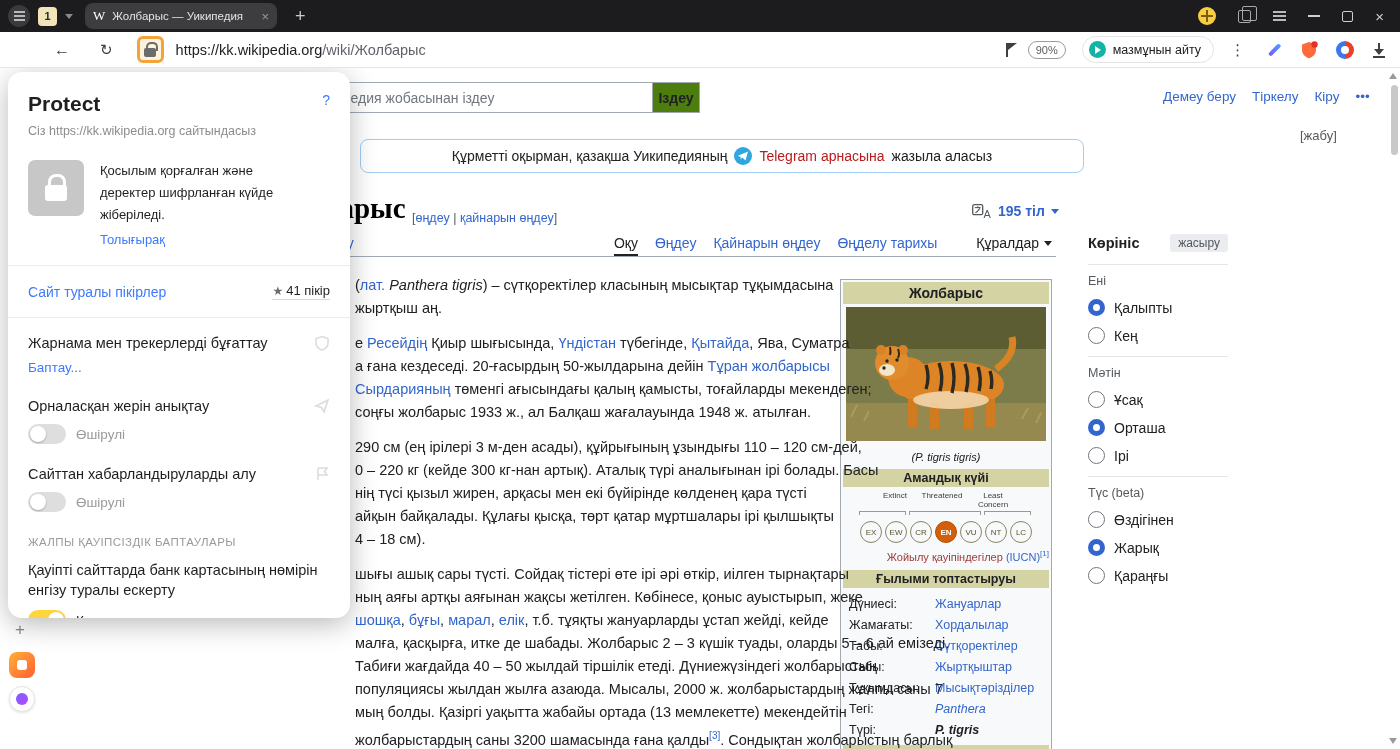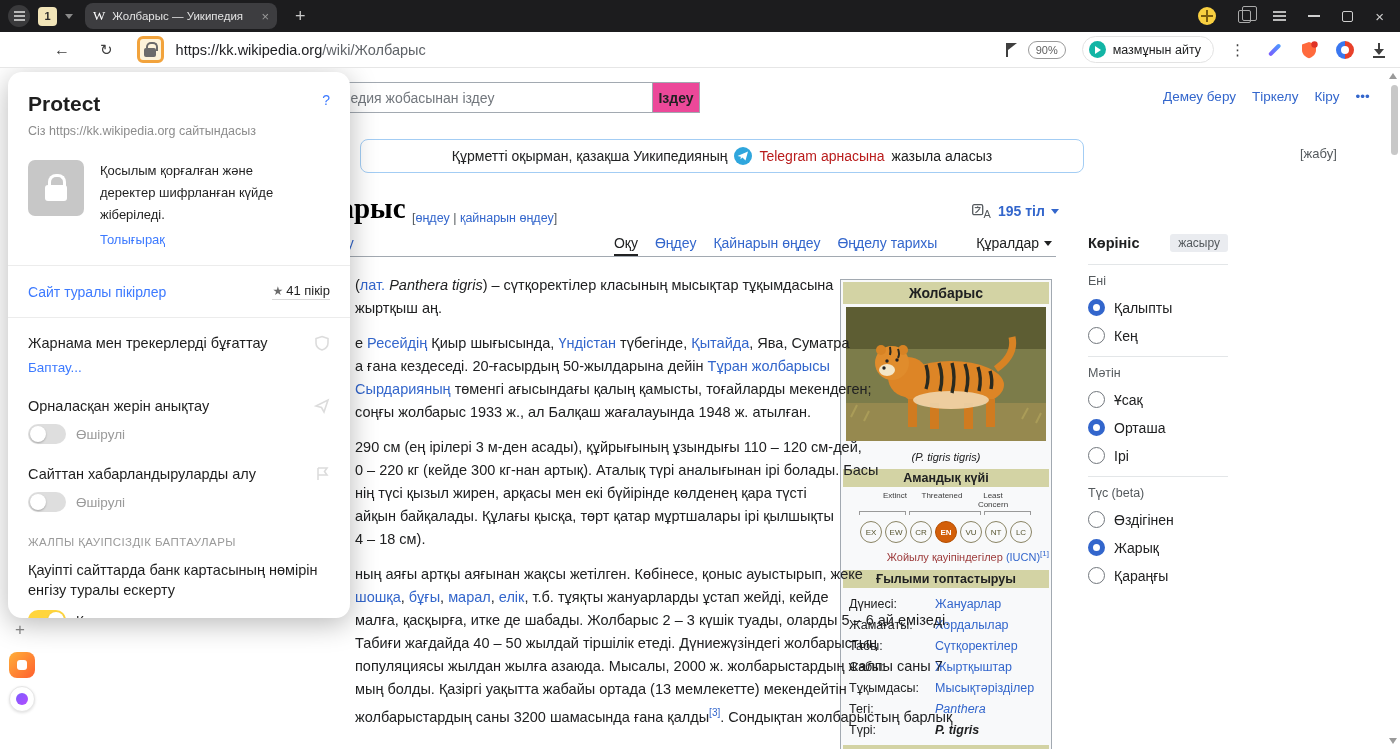--- a/index.html
+++ b/index.html
@@ -80,30 +80,30 @@
 
   .search-input { position:absolute; left:278px; top:14px; width:375px; height:31px;
     border:1px solid #a2a9b1; border-radius:2px 0 0 2px; padding:0 8px 0 34px; font-size:14px;
     font-family:"Liberation Sans", sans-serif; color:#202122; }
   .search-input::placeholder { color:#72777d; }
   .mag { position:absolute; left:288px; top:22px; width:9px; height:9px; border:2px solid #72777d;
     border-radius:50%; }
   .mag::after { content:""; position:absolute; left:7px; top:8px; width:6px; height:2px;
     background:#72777d; transform:rotate(45deg); }
   .search-btn { position:absolute; left:652px; top:14px; height:31px; width:48px;
-    border:1px solid #a2a9b1; background:#ec4899; font-size:14px; font-weight:bold; color:#202122;
+    border:1px solid #a2a9b1; background:#4d7c0f; font-size:14px; font-weight:bold; color:#202122;
     font-family:"Liberation Sans", sans-serif; }
   .user-links { position:absolute; left:1163px; top:21px; display:flex; gap:16px; font-size:13.5px; }
   .user-links span { color:#3366cc; }
 
   .banner { position:absolute; left:360px; top:71px; width:724px; height:34px;
     border:1px solid #a3cdf4; border-radius:8px; display:flex; align-items:center;
     justify-content:center; gap:7px; font-size:14px; background:#fff; }
   .banner .lnk { color:#b91c1c; }
-  .banner-close { position:absolute; left:1300px; top:78px; font-size:13px; color:#54595d; }
+  .banner-close { position:absolute; left:1300px; top:60px; font-size:13px; color:#54595d; }
 
   .page-title { position:absolute; left:268px; top:124px; font-family:"Liberation Serif", serif;
     font-size:29px; color:#000; }
   .edit-links { position:absolute; left:412px; top:143px; font-size:12.5px; color:#54595d; }
   .edit-links .lnk { color:#3366cc; }
 
   .lang-btn { position:absolute; left:972px; top:135px; display:flex; align-items:center; gap:6px; }
   .lang-label { font-size:14px; font-weight:bold; color:#3366cc; }
   .lang-btn .caret { border-top-color:#3366cc; }
 
@@ -477,20 +477,21 @@
         <div class="tline"><span>соңғы жолбарыс 1933 ж., ал Балқаш жағалауында 1948 ж. атылған.</span></div>
       </div>
       <div class="para">
         <div class="tline"><span>290 см (ең ірілері 3 м-ден асады), құйрығының ұзындығы 110 – 120 см-дей,</span></div>
         <div class="tline"><span>0 – 220 кг (кейде 300 кг-нан артық). Аталық түрі аналығынан ірі болады. Басы</span></div>
         <div class="tline"><span>нің түсі қызыл жирен, арқасы мен екі бүйірінде көлденең қара түсті</span></div>
         <div class="tline"><span>айқын байқалады. Құлағы қысқа, төрт қатар мұртшалары ірі қылшықты</span></div>
         <div class="tline"><span>4 – 18 см).</span></div>
       </div>
       <div class="para">
+        <div class="tline"><span>шығы ашық сары түсті. Сойдақ тістері өте ірі әрі өткір, иілген тырнақтары</span></div>
         <div class="tline"><span>ның аяғы артқы аяғынан жақсы жетілген. Көбінесе, қоныс ауыстырып, жеке</span></div>
         <div class="tline"><span class="lnk">шошқа</span><span>, </span><span class="lnk">бұғы</span><span>, </span><span class="lnk">марал</span><span>, </span><span class="lnk">елік</span><span>, т.б. тұяқты жануарларды ұстап жейді, кейде</span></div>
         <div class="tline"><span>малға, қасқырға, итке де шабады. Жолбарыс 2 – 3 күшік туады, оларды 5 – 6 ай емізеді.</span></div>
         <div class="tline"><span>Табиғи жағдайда 40 – 50 жылдай тіршілік етеді. Дүниежүзіндегі жолбарыстың</span></div>
         <div class="tline"><span>популяциясы жылдан жылға азаюда. Мысалы, 2000 ж. жолбарыстардың жалпы саны 7</span></div>
         <div class="tline"><span>мың болды. Қазіргі уақытта жабайы ортада (13 мемлекетте) мекендейтін</span></div>
         <div class="tline"><span>жолбарыстардың саны 3200 шамасында ғана қалды</span><sup class="ref">[3]</sup><span>. Сондықтан жолбарыстың барлық</span></div>
       </div>
     </div>
 

